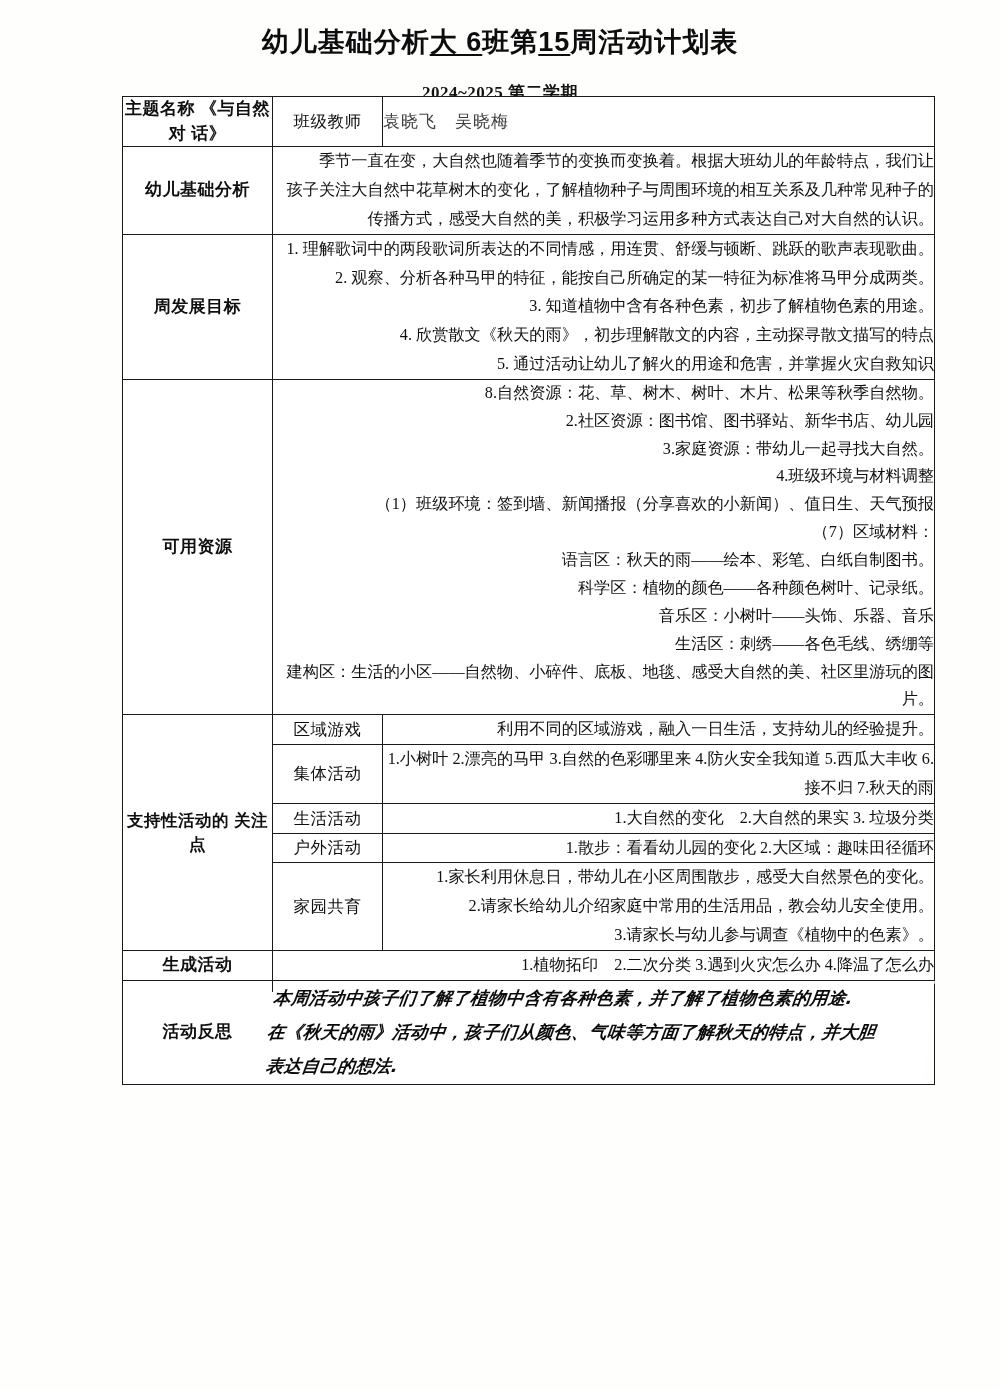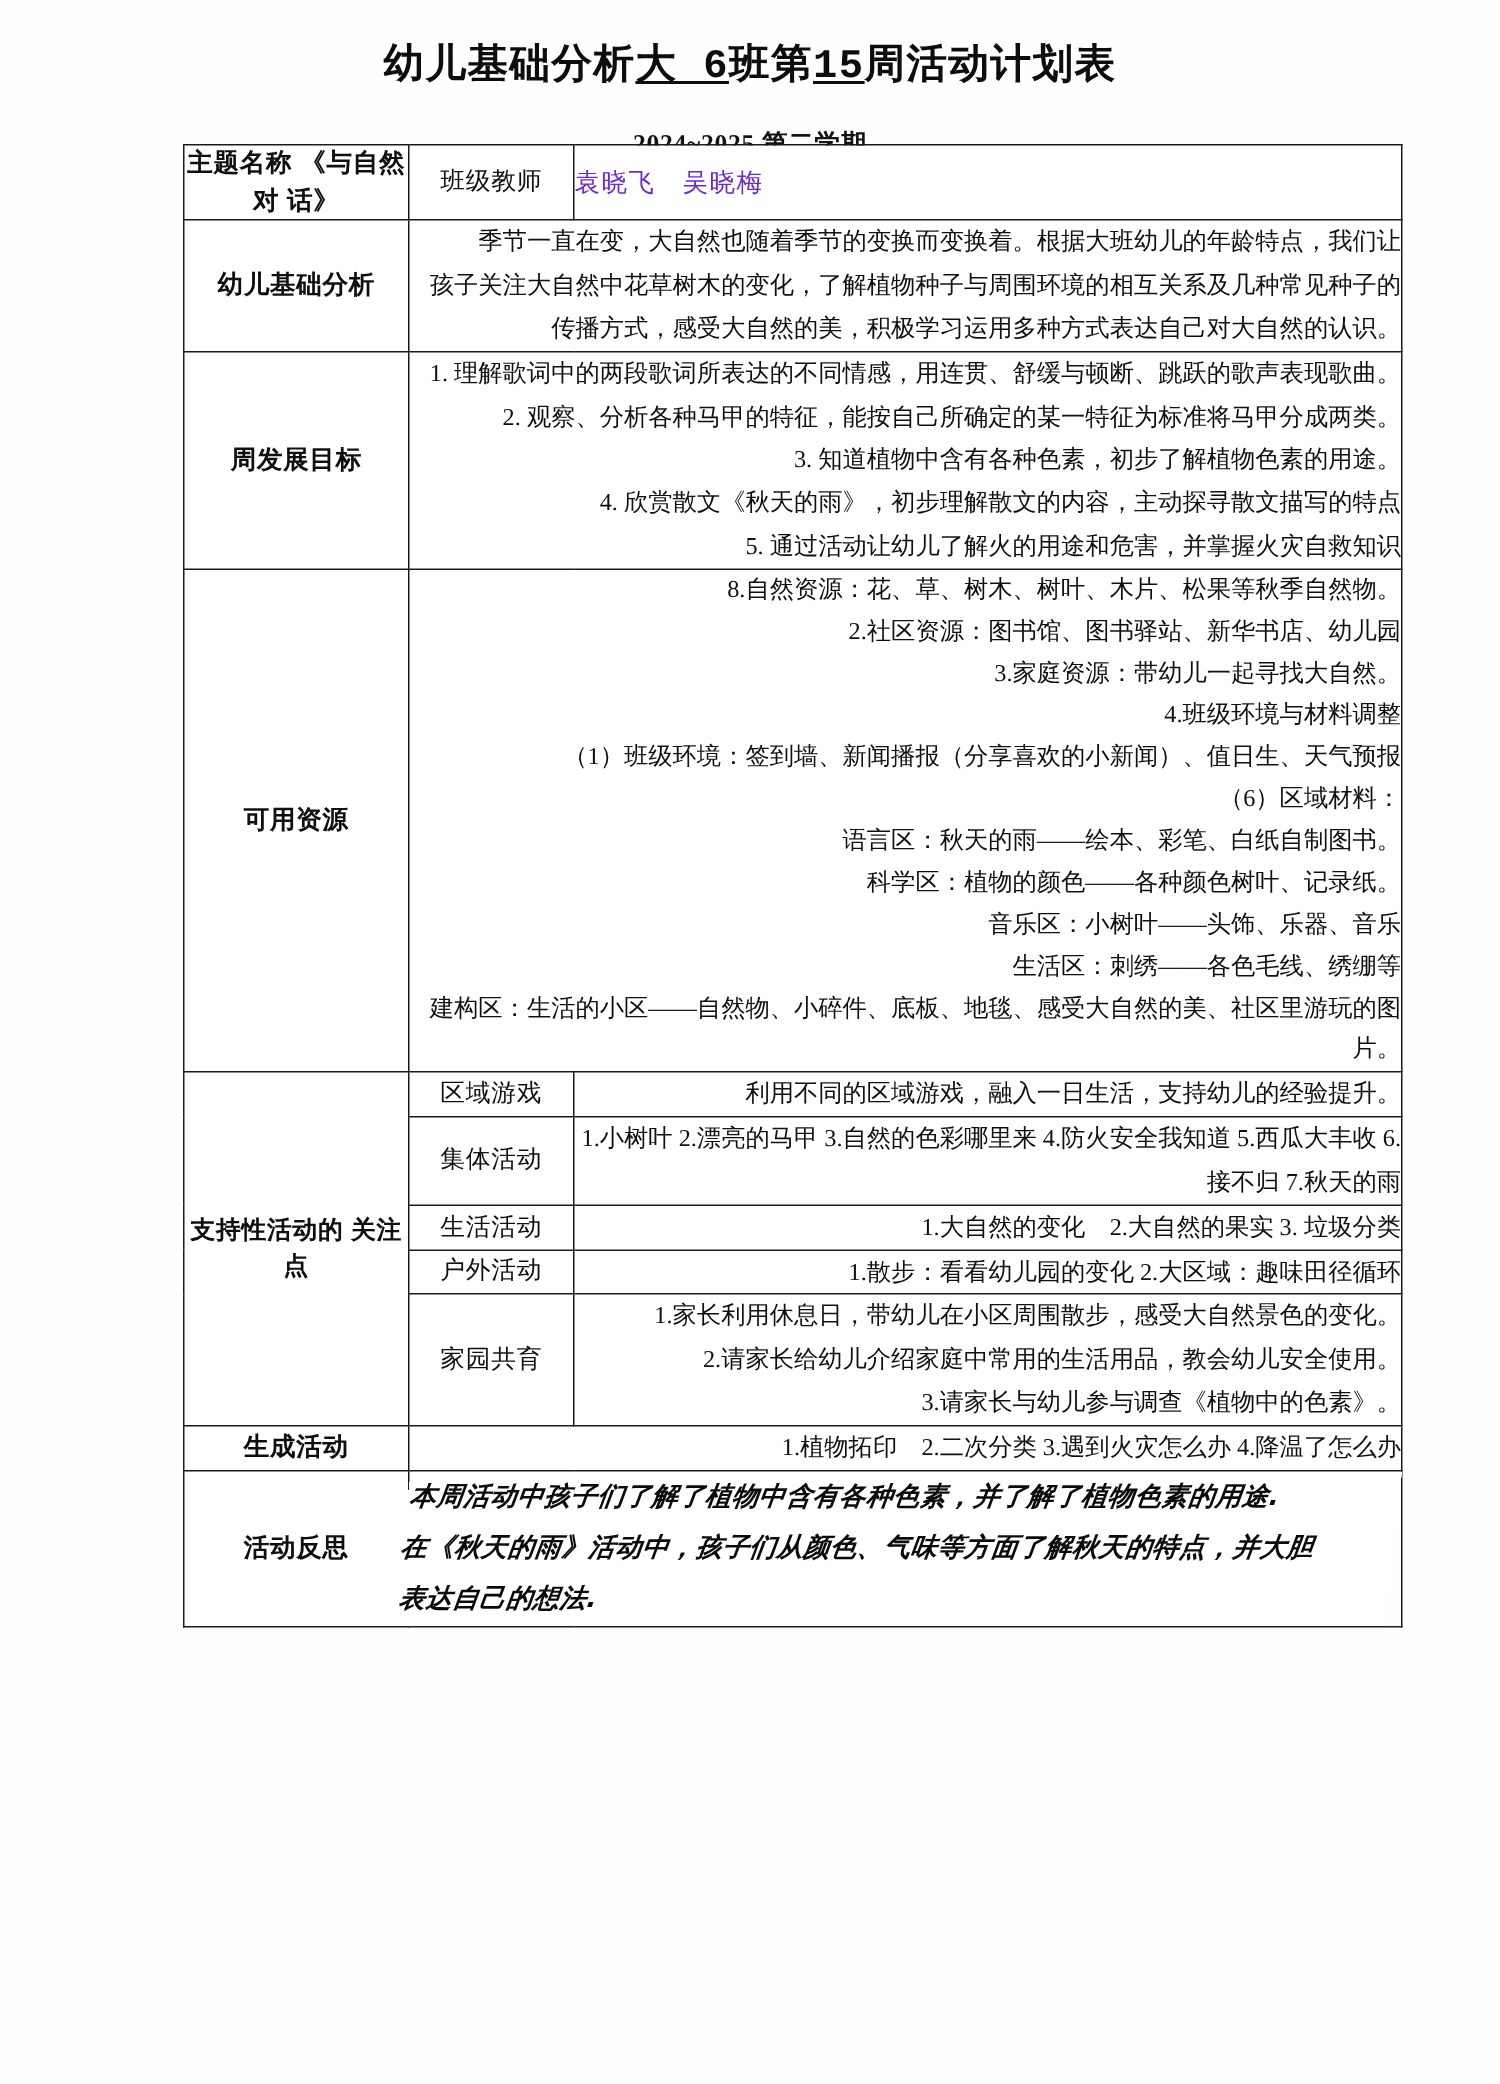--- a/index.html
+++ b/index.html
@@ -33,21 +33,20 @@
     letter-spacing: 1px;
     color: #0d0d0d;
     margin: 0;
     padding-top: 26px;
     line-height: 1.2;
     white-space: nowrap;
   }
   .doc-title .ul {
     text-decoration: underline;
     text-underline-offset: 3px;
-    font-family: Liberation Mono, monospace;
   }
   .doc-subtitle {
     text-align: center;
     font-family: "Liberation Serif", "DejaVu Serif", serif;
     font-weight: bold;
     font-size: 17px;
     color: #141414;
     margin: 12px;
     padding-top: 11px;
     letter-spacing: 0.5px;
@@ -109,21 +108,21 @@
     text-align: right;
     vertical-align: middle;
   }
   .body.indent-first { text-indent: 2em; }
   .body .ln { display: block; }
   .body.tight { line-height: 1.72; }
 
   .teacher-cell {
     font-family: "Liberation Serif", "DejaVu Serif", serif;
     font-size: 17px;
-    color: #6d28d9;
+    color: #404040;
     padding: 6px 0 6px 14px;
     letter-spacing: 1px;
     vertical-align: middle;
   }
 
   
   .hand {
     font-family: "DejaVu Sans", sans-serif;
     font-size: 17.5px;
     line-height: 1.95;
@@ -187,21 +186,21 @@
         </tr>
 
         <tr>
           <td class="lbl">可用资源</td>
           <td class="body tight" colspan="2">
               <span class="ln">8.自然资源：花、草、树木、树叶、木片、松果等秋季自然物。</span>
               <span class="ln">2.社区资源：图书馆、图书驿站、新华书店、幼儿园</span>
               <span class="ln">3.家庭资源：带幼儿一起寻找大自然。</span>
               <span class="ln">4.班级环境与材料调整</span>
               <span class="ln">（1）班级环境：签到墙、新闻播报（分享喜欢的小新闻）、值日生、天气预报</span>
-              <span class="ln">（6）区域材料：</span>
+              <span class="ln">（7）区域材料：</span>
               <span class="ln">语言区：秋天的雨——绘本、彩笔、白纸自制图书。</span>
               <span class="ln">科学区：植物的颜色——各种颜色树叶、记录纸。</span>
               <span class="ln">音乐区：小树叶——头饰、乐器、音乐</span>
               <span class="ln">生活区：刺绣——各色毛线、绣绷等</span>
               <span class="ln">建构区：生活的小区——自然物、小碎件、底板、地毯、感受大自然的美、社区里游玩的图片。</span>
             </td>
         </tr>
 
         <tr>
           <td class="lbl sm" rowspan="5">

